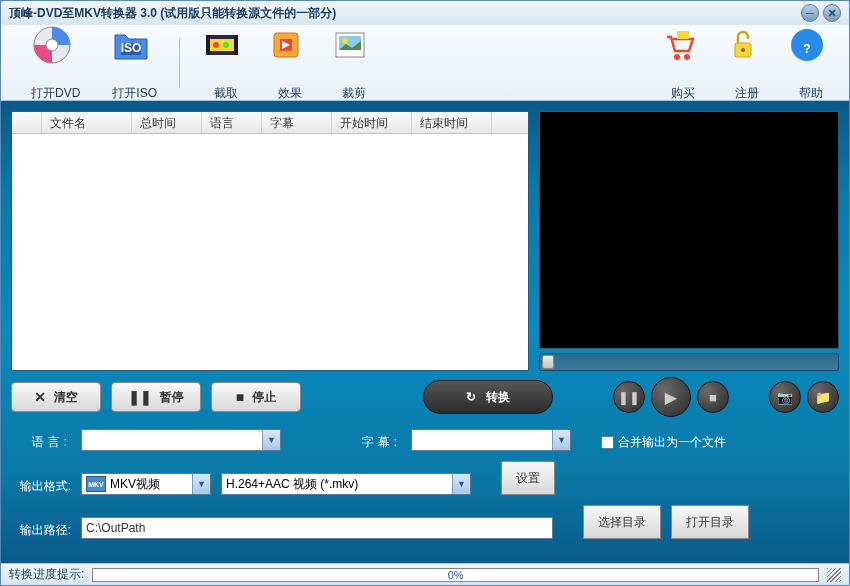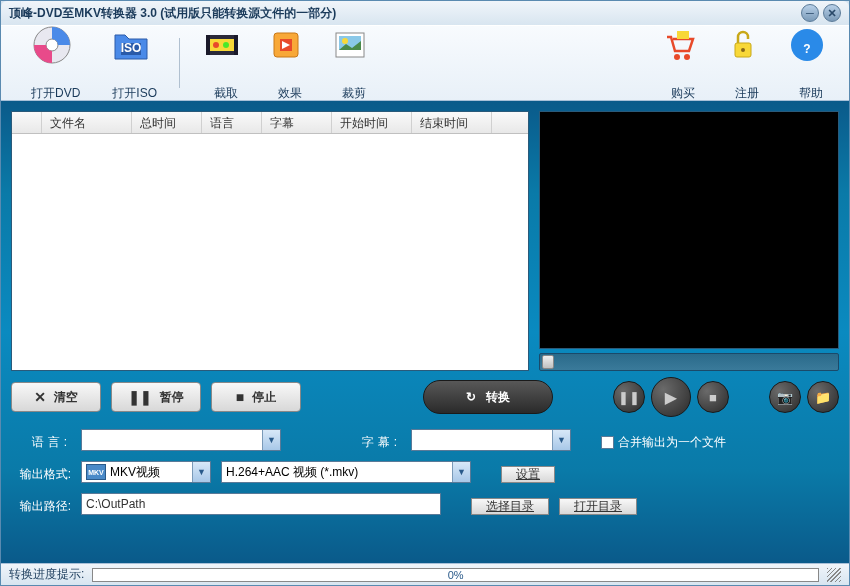--- a/index.html
+++ b/index.html
@@ -45,21 +45,21 @@
 .round-btn.big { width: 40px; height: 40px; font-size: 16px; }
 .round-group { display: flex; gap: 6px; align-items: center; }
 
 .settings { display: flex; flex-direction: column; gap: 10px; padding: 6px 0; }
 .row { display: flex; align-items: flex-end; gap: 10px; }
 .label { color: #fff; width: 60px; text-align: right; letter-spacing: 4px; }
 .label-nospace { color: #fff; width: 60px; text-align: right; }
 .select { height: 22px; background: #fff; border: 1px solid #5a7a98; display: flex; align-items: center; padding: 0 4px; position: relative; }
 .select-arrow { position: absolute; right: 0; top: 0; width: 18px; height: 100%; background: linear-gradient(to bottom, #d8e8f8, #a8c8e8); border-left: 1px solid #7a9ab8; display: flex; align-items: center; justify-content: center; color: #2a5a8a; font-size: 9px; }
 .select-icon { width: 20px; height: 16px; background: #4a8ac8; border: 1px solid #2a5a8a; margin-right: 4px; display: flex; align-items: center; justify-content: center; color: #fff; font-size: 7px; font-weight: bold; }
-.btn { height: 17px; background: linear-gradient(to bottom, #f8f8f8, #d8d8d8); border: 1px solid #888; padding: 0 14px; display: flex; align-items: center; cursor: pointer; color: #333; text-decoration: underline; }
+.btn { height: 34px; background: linear-gradient(to bottom, #f8f8f8, #d8d8d8); border: 1px solid #888; padding: 0 14px; display: flex; align-items: center; cursor: pointer; color: #333; }
 .checkbox-wrap { display: flex; align-items: center; gap: 4px; color: #fff; }
 .checkbox { width: 13px; height: 13px; background: #fff; border: 1px solid #5a7a98; }
 .text-input { height: 22px; background: #fff; border: 1px solid #5a7a98; padding: 0 4px; display: flex; align-items: center; color: #333; }
 
 .statusbar { height: 22px; background: linear-gradient(to bottom, #f0f5fa, #d8e5f0); border-top: 1px solid #a8c0d8; display: flex; align-items: center; padding: 0 8px; gap: 8px; }
 .status-label { color: #1a3a5a; }
 .progress-bar { flex: 1; height: 14px; background: #fff; border: 1px solid #888; position: relative; }
 .progress-text { position: absolute; left: 50%; top: 50%; transform: translate(-50%, -50%); color: #2a5a8a; font-size: 11px; }
 .resize-grip { width: 14px; height: 14px; background: repeating-linear-gradient(135deg, #888, #888 1px, transparent 1px, transparent 3px); }
 </style>
@@ -249,21 +249,21 @@
           <span>H.264+AAC 视频 (*.mkv)</span>
           <div class="select-arrow">▼</div>
         </div>
         <div style="width:10px"></div>
         <div class="btn">
             <span>设置</span>
           </div>
       </div>
       <div class="row">
         <span class="label-nospace">输出路径:</span>
-        <div class="text-input" style="width:360px">
+        <div class="text-input" style="width:472px">
           <span>C:\OutPath</span>
         </div>
         <div style="width:10px"></div>
         <div class="btn">
             <span>选择目录</span>
           </div>
         <div class="btn">
             <span>打开目录</span>
           </div>
       </div>

